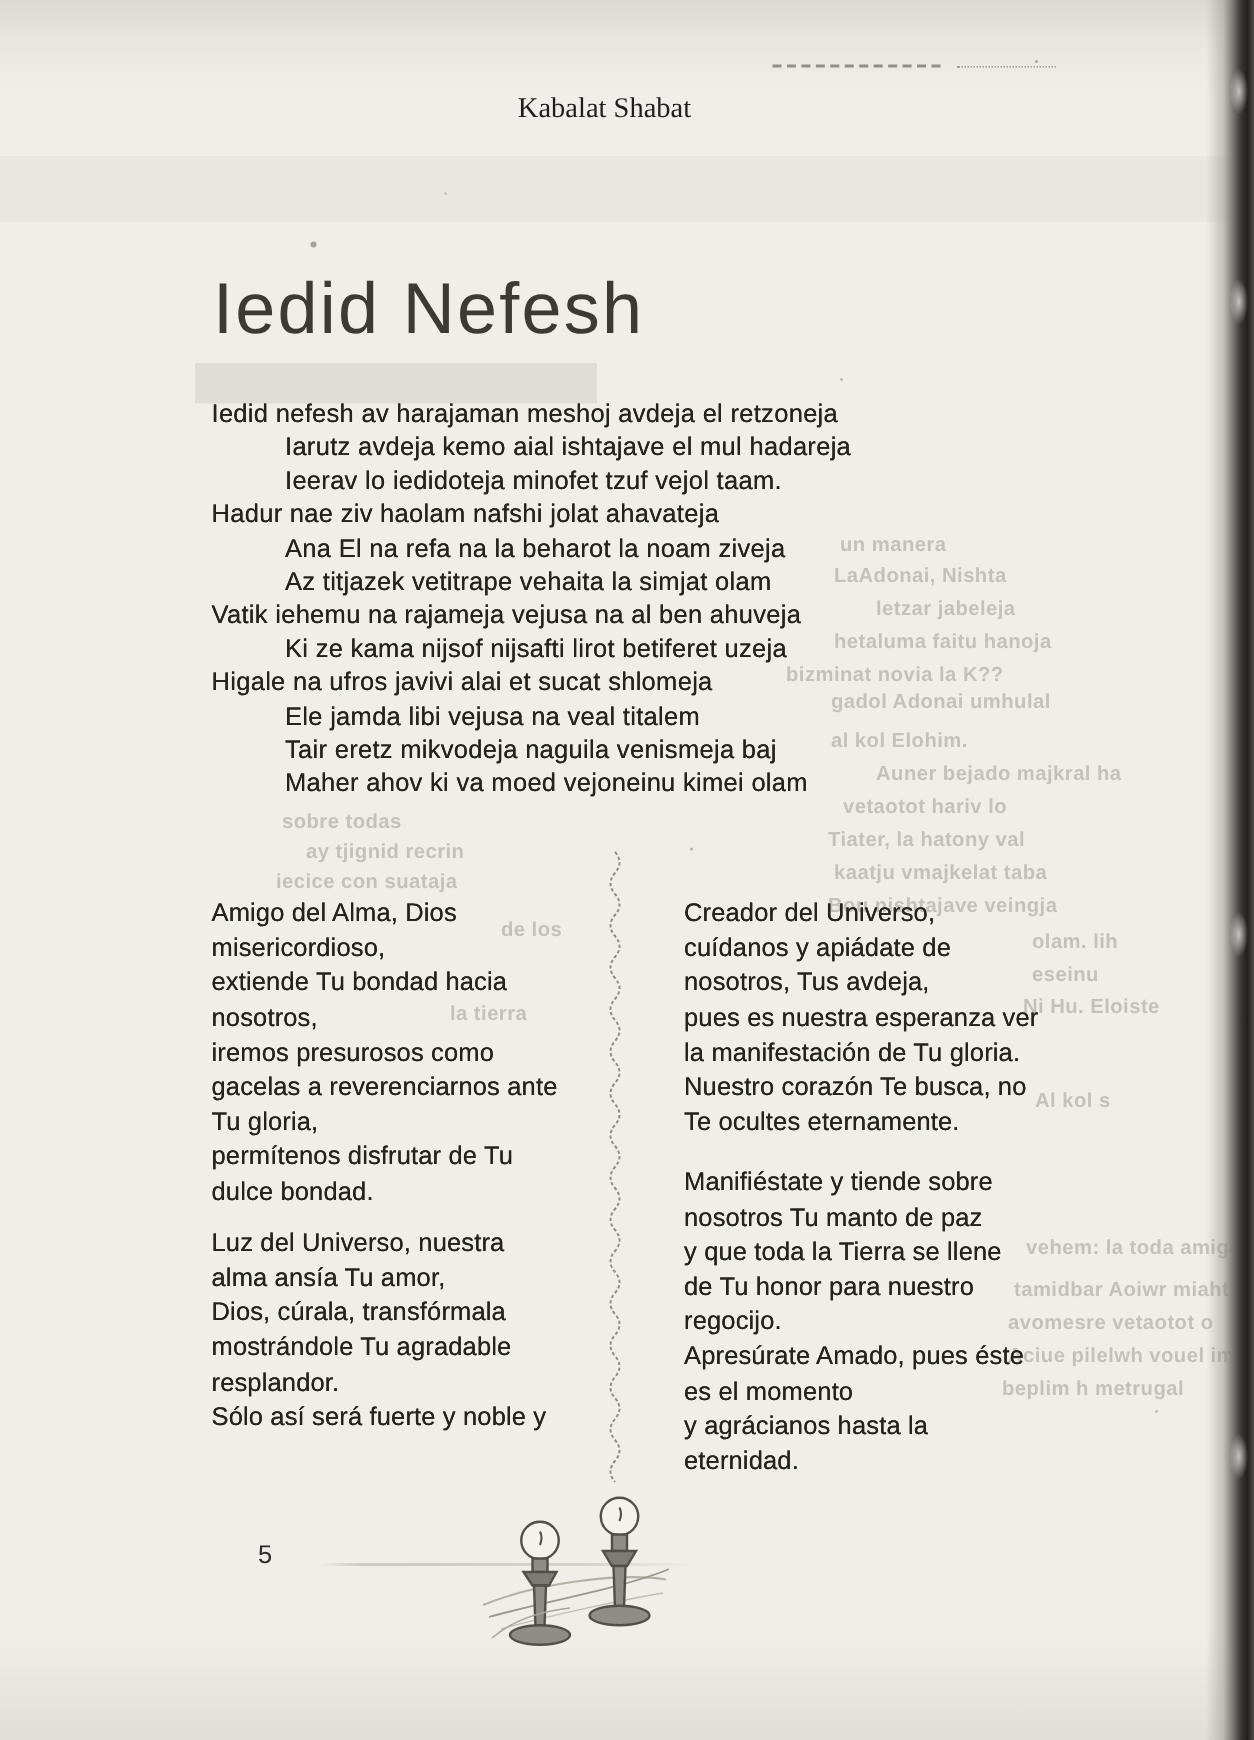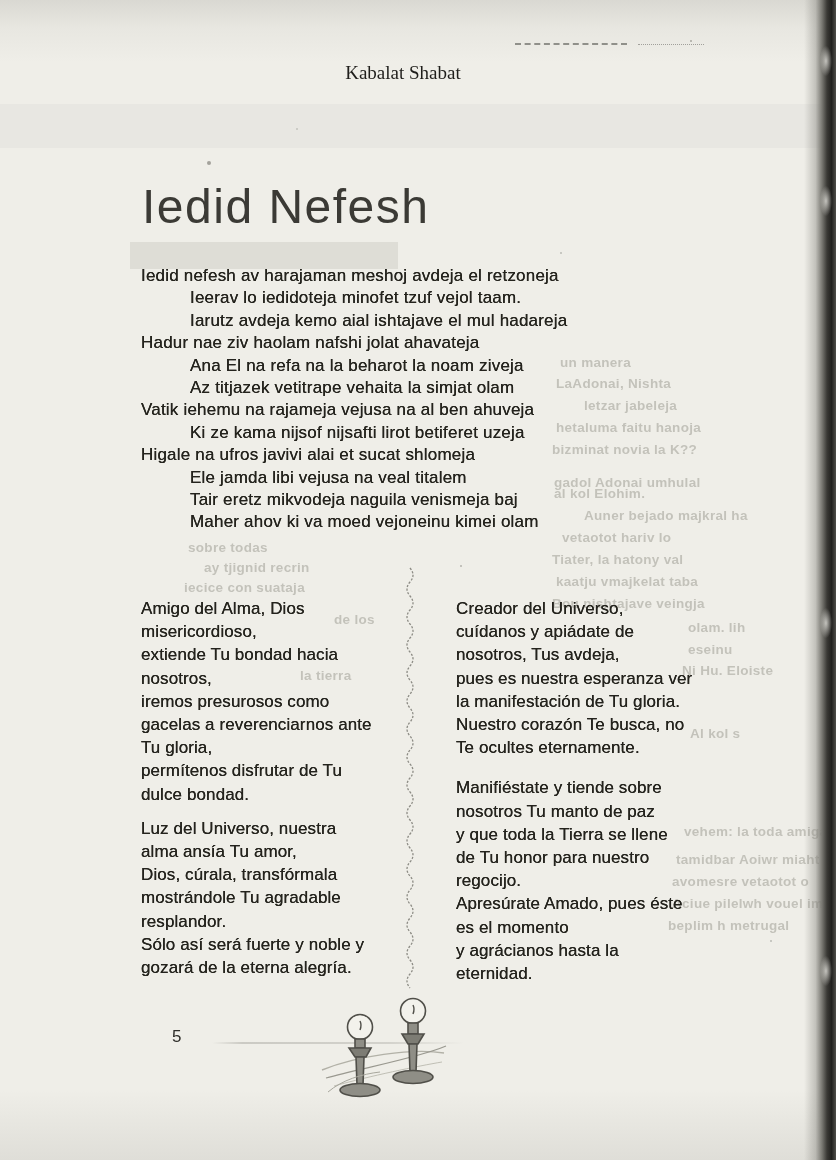--- a/index.html
+++ b/index.html
@@ -75,22 +75,22 @@
   <div class="scan-bottom"></div>
   <div class="dash-artifact"></div>
   <div class="dash-artifact2"></div>
   <div class="specks"></div>
 
   <div>
     <span class="g" style="left:560px;top:355px">un manera</span>
     <span class="g" style="left:556px;top:376px">LaAdonai, Nishta</span>
     <span class="g" style="left:584px;top:398px">letzar jabeleja</span>
     <span class="g" style="left:556px;top:420px">hetaluma faitu hanoja</span>
-    <span class="g" style="left:552px;top:442px">bizminat novia la K??</span>
-    <span class="g" style="left:554px;top:475px">gadol Adonai umhulal</span>
+    <span class="g" style="left:524px;top:442px">bizminat novia la K??</span>
+    <span class="g" style="left:554px;top:460px">gadol Adonai umhulal</span>
     <span class="g" style="left:554px;top:486px">al kol Elohim.</span>
     <span class="g" style="left:584px;top:508px">Auner bejado majkral ha</span>
     <span class="g" style="left:562px;top:530px">vetaotot hariv lo</span>
     <span class="g" style="left:552px;top:552px">Tiater, la hatony val</span>
     <span class="g" style="left:556px;top:574px">kaatju vmajkelat taba</span>
     <span class="g" style="left:552px;top:596px">Bou nishtajave veingja</span>
     <span class="g" style="left:688px;top:620px">olam. lih</span>
     <span class="g" style="left:688px;top:642px">eseinu</span>
     <span class="g" style="left:682px;top:663px">Ni Hu. Eloiste</span>
     <span class="g" style="left:690px;top:726px">Al kol s</span>
@@ -105,22 +105,22 @@
     <span class="g" style="left:672px;top:896px">Aciue pilelwh vouel im</span>
     <span class="g" style="left:668px;top:918px">beplim h metrugal</span>
   </div>
 
   <div class="running-header">Kabalat Shabat</div>
   <h1 class="title">Iedid Nefesh</h1>
   <div class="bleed-band"></div>
 
   <div class="poem">
     <div class="pl">Iedid nefesh av harajaman meshoj avdeja el retzoneja</div>
+    <div class="pl in">Iarutz avdeja kemo aial ishtajave el mul hadareja</div>
     <div class="pl in">Ieerav lo iedidoteja minofet tzuf vejol taam.</div>
-    <div class="pl in">Iarutz avdeja kemo aial ishtajave el mul hadareja</div>
     <div class="pl">Hadur nae ziv haolam nafshi jolat ahavateja</div>
     <div class="pl in">Ana El na refa na la beharot la noam ziveja</div>
     <div class="pl in">Az titjazek vetitrape vehaita la simjat olam</div>
     <div class="pl">Vatik iehemu na rajameja vejusa na al ben ahuveja</div>
     <div class="pl in">Ki ze kama nijsof nijsafti lirot betiferet uzeja</div>
     <div class="pl">Higale na ufros javivi alai et sucat shlomeja</div>
     <div class="pl in">Ele jamda libi vejusa na veal titalem</div>
     <div class="pl in">Tair eretz mikvodeja naguila venismeja baj</div>
     <div class="pl in">Maher ahov ki va moed vejoneinu kimei olam</div>
   </div>
@@ -137,21 +137,20 @@
       <span class="tl" style="display:block">permítenos disfrutar de Tu</span>
       <span class="tl" style="display:block">dulce bondad.</span>
     </p>
     <p class="para">
       <span class="tl" style="display:block">Luz del Universo, nuestra</span>
       <span class="tl" style="display:block">alma ansía Tu amor,</span>
       <span class="tl" style="display:block">Dios, cúrala, transfórmala</span>
       <span class="tl" style="display:block">mostrándole Tu agradable</span>
       <span class="tl" style="display:block">resplandor.</span>
       <span class="tl" style="display:block">Sólo así será fuerte y noble y</span>
-      <span class="tl" style="display:block">gozará de la eterna alegría.</span>
     </p>
   </div>
 
   <svg class="divider" width="18" height="426" viewBox="0 0 18 426">
     <path d="M9 2 q6 7 0 14 t0 14 t0 14 t0 14 t0 14 t0 14 t0 14 t0 14 t0 14 t0 14 t0 14 t0 14 t0 14 t0 14 t0 14 t0 14 t0 14 t0 14 t0 14 t0 14 t0 14 t0 14 t0 14 t0 14 t0 14 t0 14 t0 14 t0 14 t0 14 t0 14" fill="none" stroke="#8d8c85" stroke-width="1.3" stroke-dasharray="2.2 1.6"></path>
   </svg>
 
   <div class="col col-right">
     <p class="para">
       <span class="tl" style="display:block">Creador del Universo,</span>

